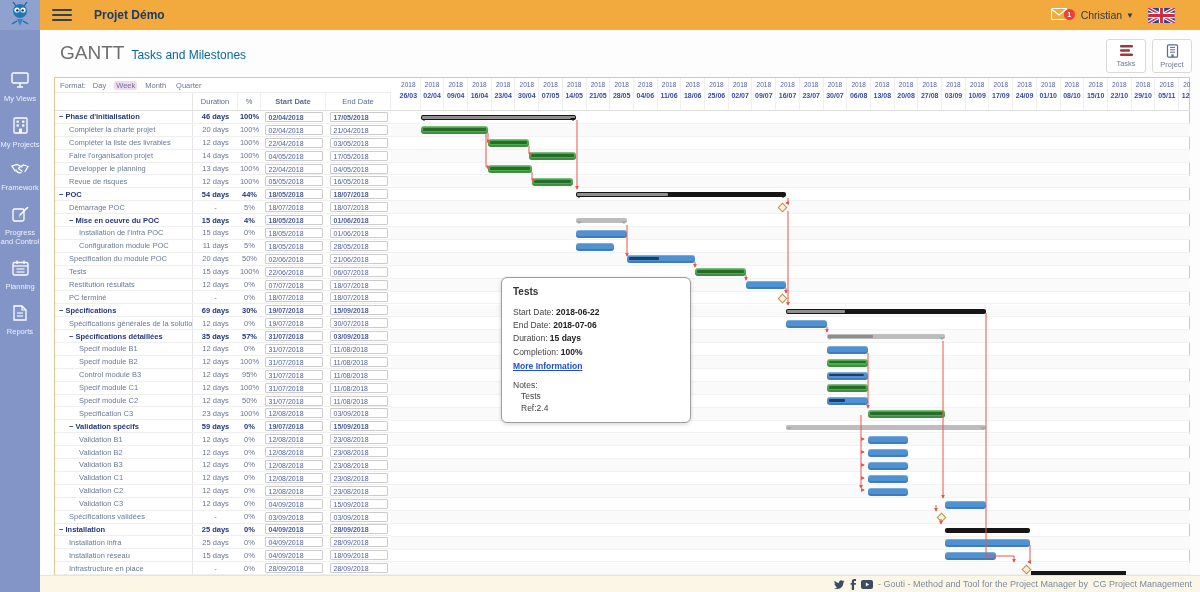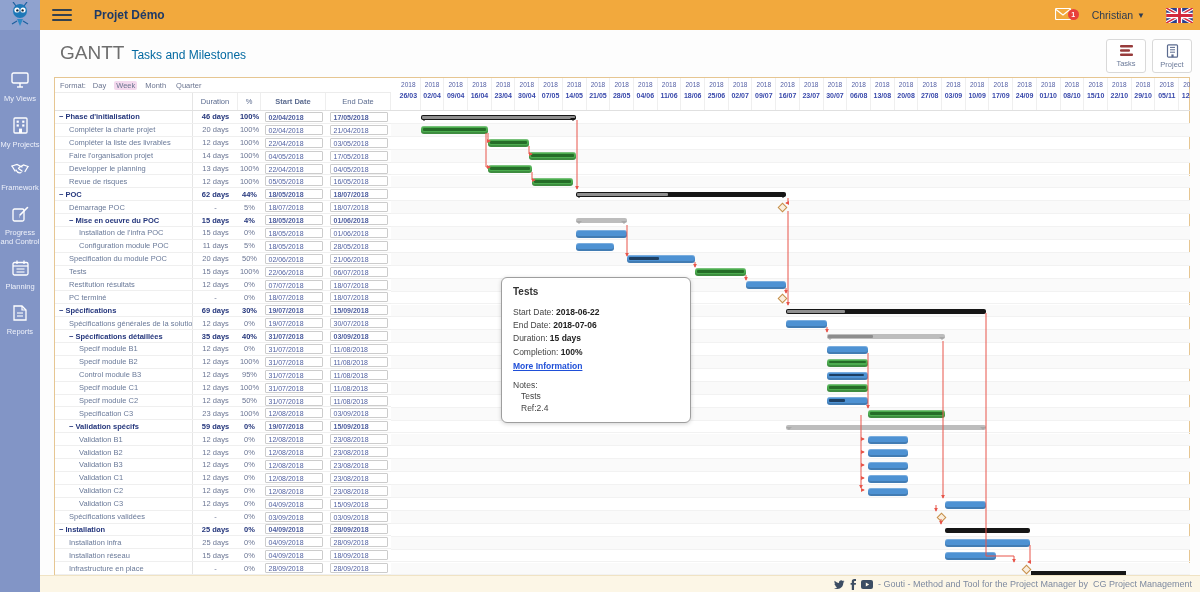--- a/index.html
+++ b/index.html
@@ -12,21 +12,21 @@
   .logo { height:30px; display:flex; align-items:center; justify-content:center; background:#8fa2cf; }
   .side-items { margin-top:42px; display:flex; flex-direction:column; gap:14px; }
   .side-item { display:flex; flex-direction:column; align-items:center; gap:2px; cursor:pointer; }
   .side-item .lbl { color:#eef1fa; font-size:7.5px; text-align:center; line-height:1.2; }
 
   
   .topbar { position:absolute; left:40px; top:0; width:1160px; height:30px; background:#f2a93d; display:flex; align-items:center; z-index:2; }
   .hamburger { width:20px; margin-left:12px; cursor:pointer; }
   .hamburger div { height:2.5px; background:#33414f; margin:2.5px 0; border-radius:1px; }
   .tb-title { margin-left:22px; font-size:12px; font-weight:bold; color:#1f3a66; }
-  .tb-right { margin-left:auto; display:flex; align-items:center; gap:21px; margin-right:7px; }
+  .tb-right { margin-left:auto; display:flex; align-items:center; gap:14px; margin-right:25px; }
   .mail-wrap { position:relative; cursor:pointer; }
   .badge { position:absolute; right:-8px; top:3px; background:#e8413c; color:#fff; font-size:7px; font-weight:bold;
            width:11px; height:11px; border-radius:50%; display:flex; align-items:center; justify-content:center; }
   .user { font-size:10.5px; color:#2c3b52; cursor:pointer; display:flex; align-items:center; gap:4px; }
   .chev { font-size:8px; color:#2c3b52; }
   .flag { cursor:pointer; line-height:0; }
 
   
   .page-head { position:absolute; left:40px; top:30px; width:1160px; height:47px; background:#fdfdfd; }
   .ph-title { position:absolute; left:20px; top:12px; font-size:19px; color:#6e6e6e; }
@@ -461,21 +461,21 @@
           <div class="c-pct">100%</div>
           <div class="c-sd">
             <span class="datebox">05/05/2018</span>
           </div>
           <div class="c-ed">
             <span class="datebox">16/05/2018</span>
           </div>
         </div>
         <div class="trow bold">
           <div class="c-name" style="padding-left:4px">− POC</div>
-          <div class="c-dur">62 days</div>
+          <div class="c-dur">54 days</div>
           <div class="c-pct">44%</div>
           <div class="c-sd">
             <span class="datebox">18/05/2018</span>
           </div>
           <div class="c-ed">
             <span class="datebox">18/07/2018</span>
           </div>
         </div>
         <div class="trow">
           <div class="c-name" style="padding-left:14px">Démarrage POC</div>
@@ -583,21 +583,21 @@
           <div class="c-sd">
             <span class="datebox">19/07/2018</span>
           </div>
           <div class="c-ed">
             <span class="datebox">30/07/2018</span>
           </div>
         </div>
         <div class="trow bold">
           <div class="c-name" style="padding-left:14px">− Spécifications détaillées</div>
           <div class="c-dur">35 days</div>
-          <div class="c-pct">40%</div>
+          <div class="c-pct">57%</div>
           <div class="c-sd">
             <span class="datebox">31/07/2018</span>
           </div>
           <div class="c-ed">
             <span class="datebox">03/09/2018</span>
           </div>
         </div>
         <div class="trow">
           <div class="c-name" style="padding-left:24px">Specif module B1</div>
           <div class="c-dur">12 days</div>

